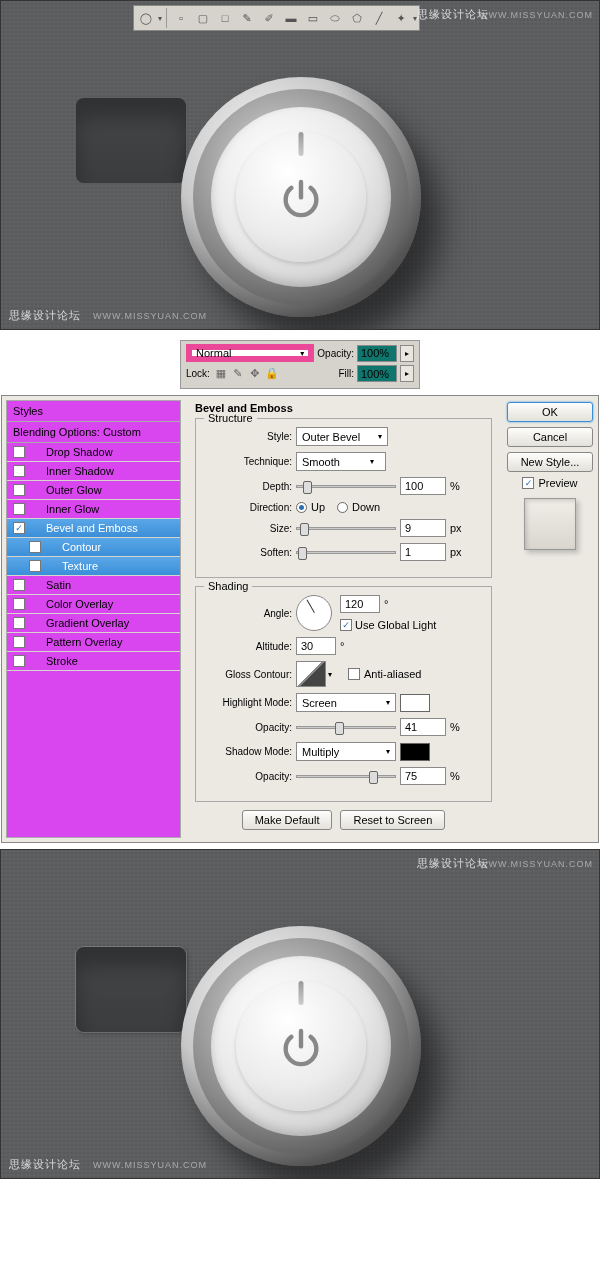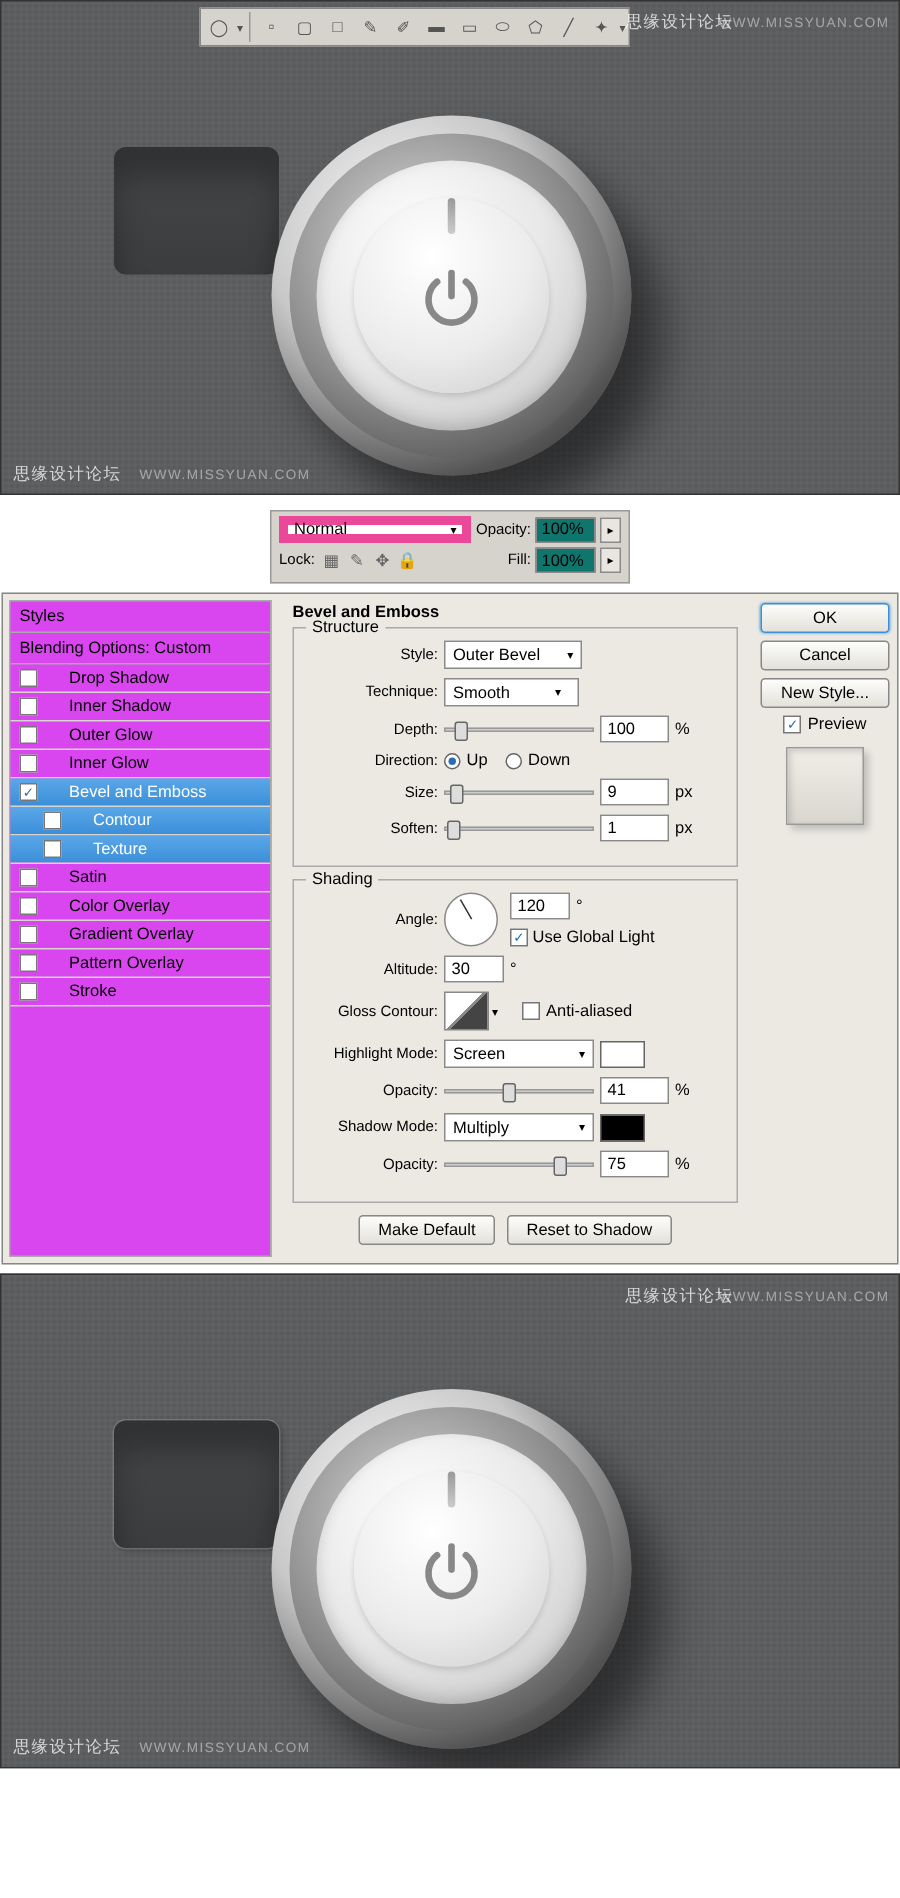--- a/index.html
+++ b/index.html
@@ -484,21 +484,21 @@
           </div>
         <div class="num-field">
             <span>75</span>
           </div>
         <span class="unit">%</span>
       </div>
     </div>
 
     <div class="btn-row">
       <div class="ps-btn">Make Default</div>
-      <div class="ps-btn">Reset to Shadow</div>
+      <div class="ps-btn">Reset to Screen</div>
     </div>
   </div>
 
   <div class="right-panel">
     <div class="ps-btn primary">OK</div>
     <div class="ps-btn">Cancel</div>
     <div class="ps-btn">New Style...</div>
     <div class="chk-row">
       <span class="chk">✓</span>
       <span>Preview</span>

